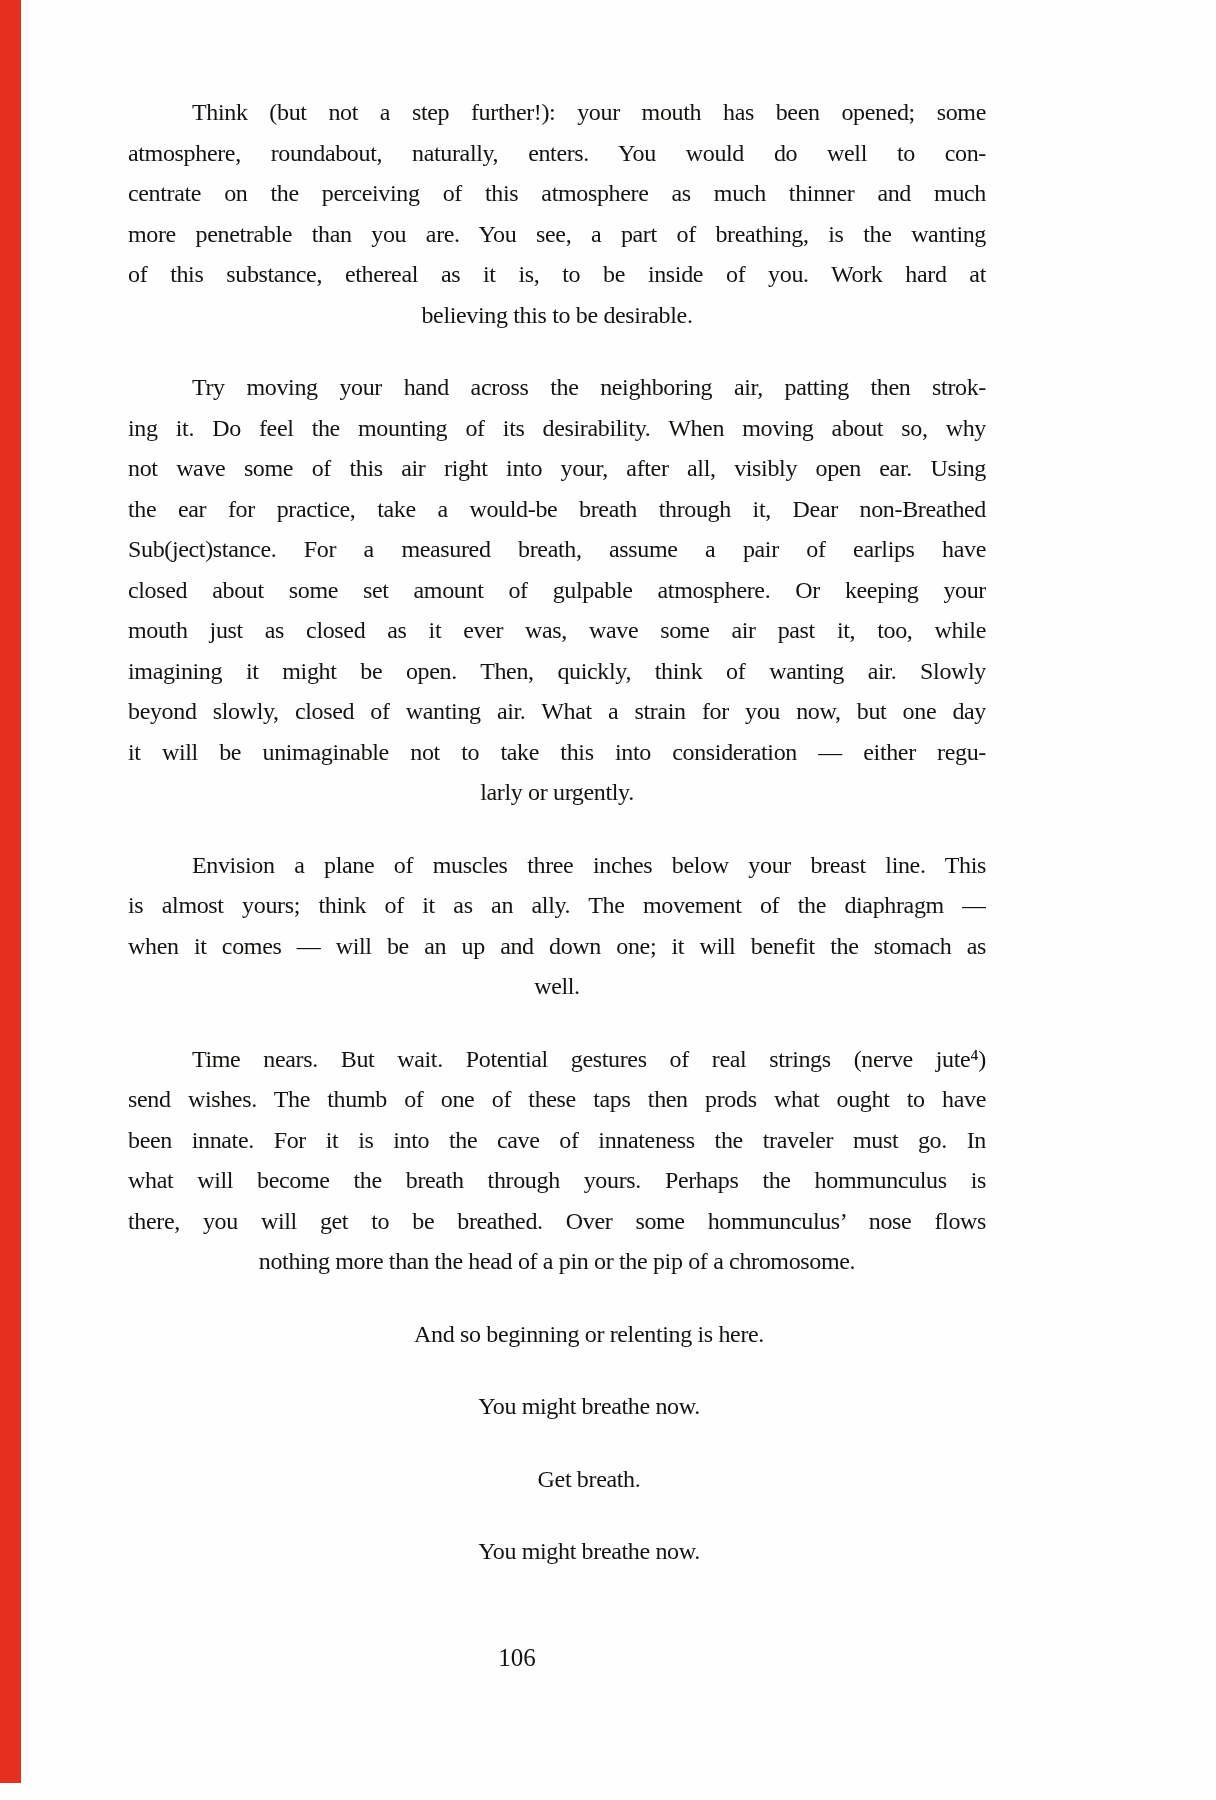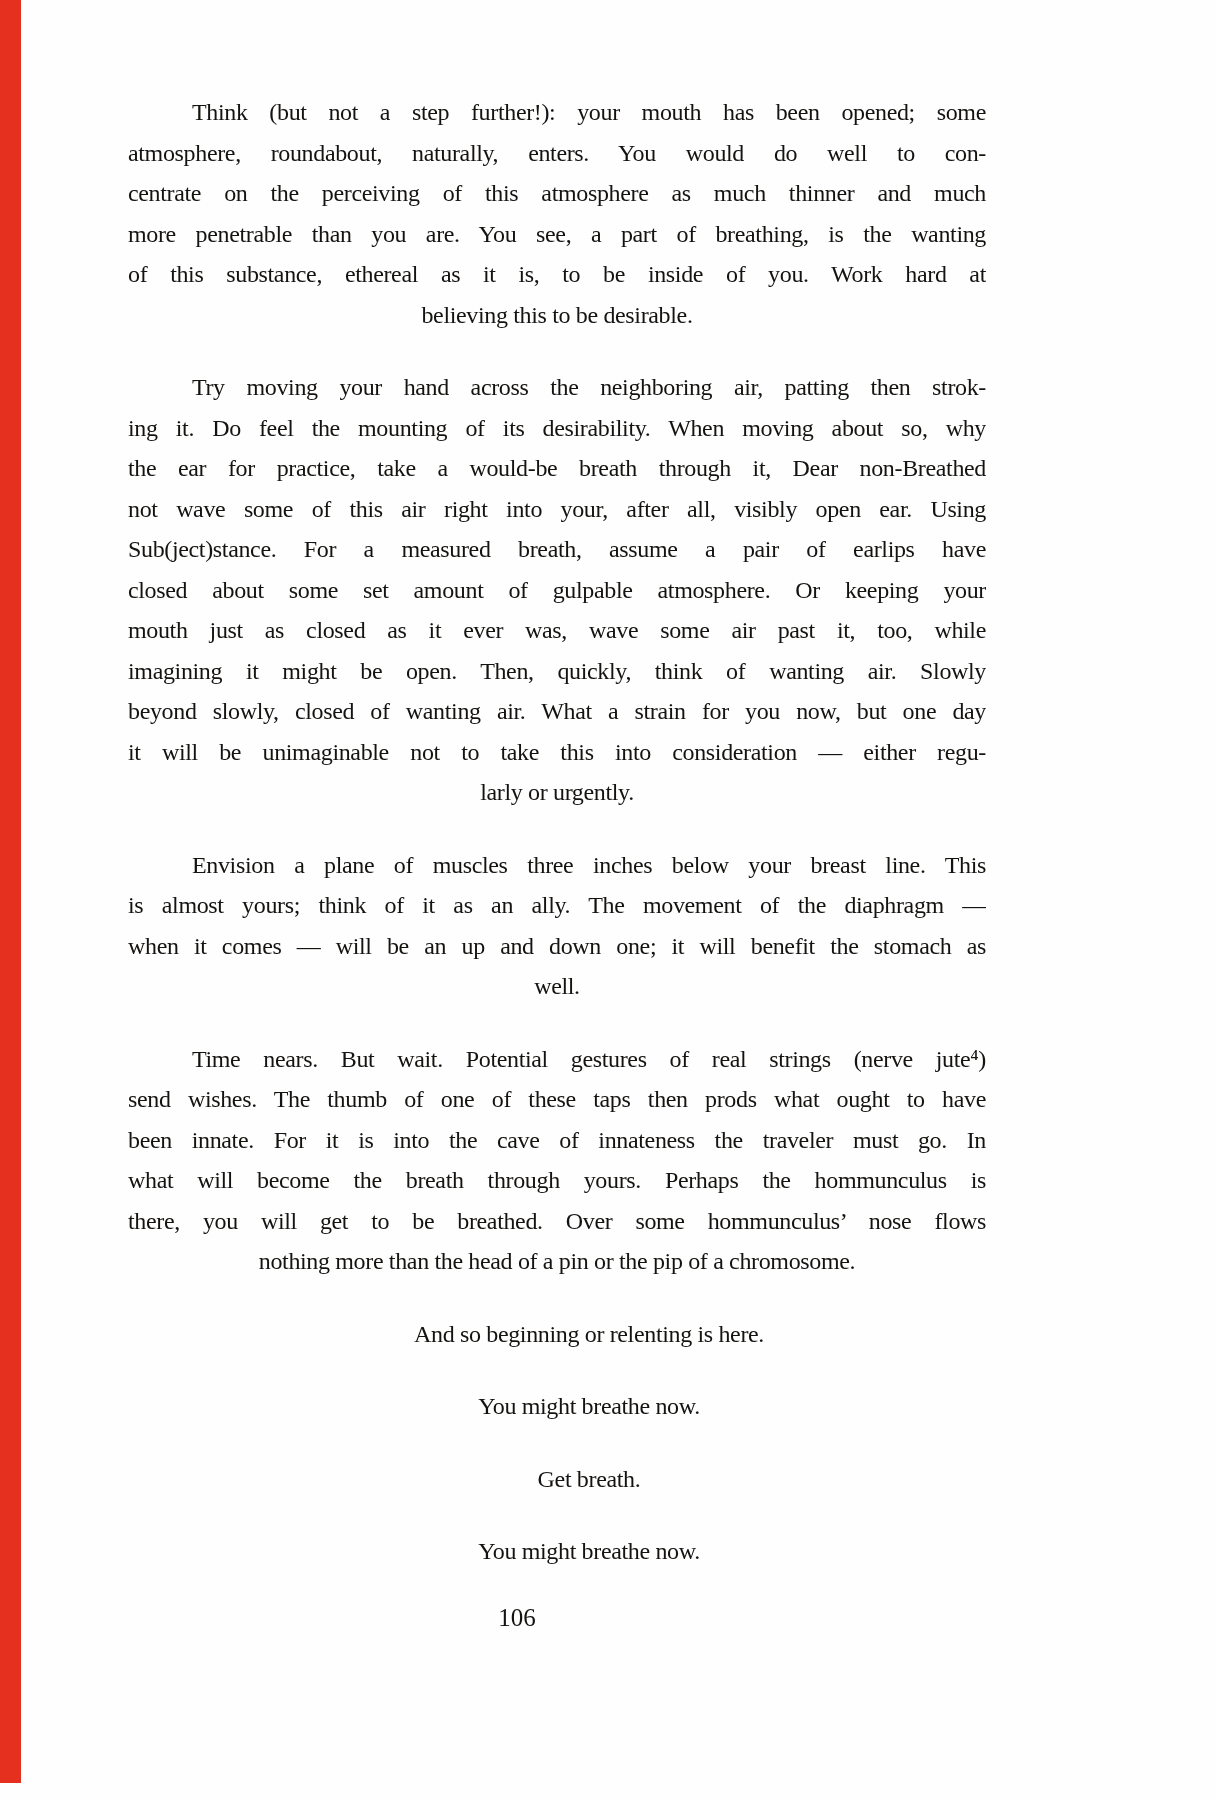--- a/index.html
+++ b/index.html
@@ -39,21 +39,21 @@
   .line.jline {
     text-align: justify;
     text-align-last: justify;
   }
   .line.first {
     text-indent: 64px;
   }
   .page-number {
     position: absolute;
     left: 88px;
-    top: 1598px;
+    top: 1638px;
     width: 858px;
     text-align: center;
     font-size: 25px;
     line-height: 40px;
   }
 </style>
 </head>
 <body style="background: rgb(254, 254, 254); color: rgb(21, 19, 16);">
 
 <div class="spine-stripe" style="background: rgb(230, 48, 31);"></div>
@@ -63,22 +63,22 @@
       <div class="line first jline">Think (but not a step further!): your mouth has been opened; some</div>
       <div class="line jline">atmosphere, roundabout, naturally, enters. You would do well to con-</div>
       <div class="line jline">centrate on the perceiving of this atmosphere as much thinner and much</div>
       <div class="line jline">more penetrable than you are. You see, a part of breathing, is the wanting</div>
       <div class="line jline">of this substance, ethereal as it is, to be inside of you. Work hard at</div>
       <div class="line">believing this to be desirable.</div>
     </div>
     <div class="para">
       <div class="line first jline">Try moving your hand across the neighboring air, patting then strok-</div>
       <div class="line jline">ing it. Do feel the mounting of its desirability. When moving about so, why</div>
+      <div class="line jline">not wave some of this air right into your, after all, visibly open ear. Using</div>
       <div class="line jline">the ear for practice, take a would-be breath through it, Dear non-Breathed</div>
-      <div class="line jline">not wave some of this air right into your, after all, visibly open ear. Using</div>
       <div class="line jline">Sub(ject)stance. For a measured breath, assume a pair of earlips have</div>
       <div class="line jline">closed about some set amount of gulpable atmosphere. Or keeping your</div>
       <div class="line jline">mouth just as closed as it ever was, wave some air past it, too, while</div>
       <div class="line jline">imagining it might be open. Then, quickly, think of wanting air. Slowly</div>
       <div class="line jline">beyond slowly, closed of wanting air. What a strain for you now, but one day</div>
       <div class="line jline">it will be unimaginable not to take this into consideration — either regu-</div>
       <div class="line">larly or urgently.</div>
     </div>
     <div class="para">
       <div class="line first jline">Envision a plane of muscles three inches below your breast line. This</div>

